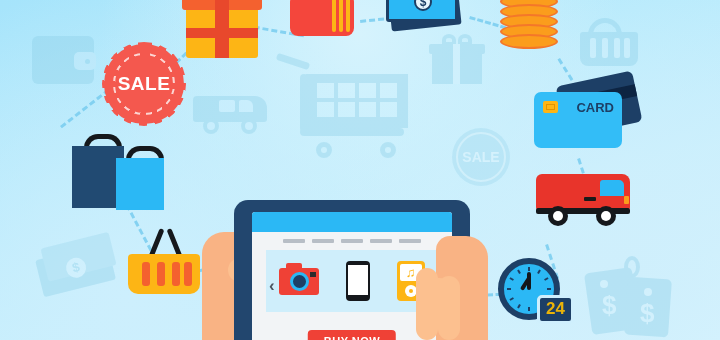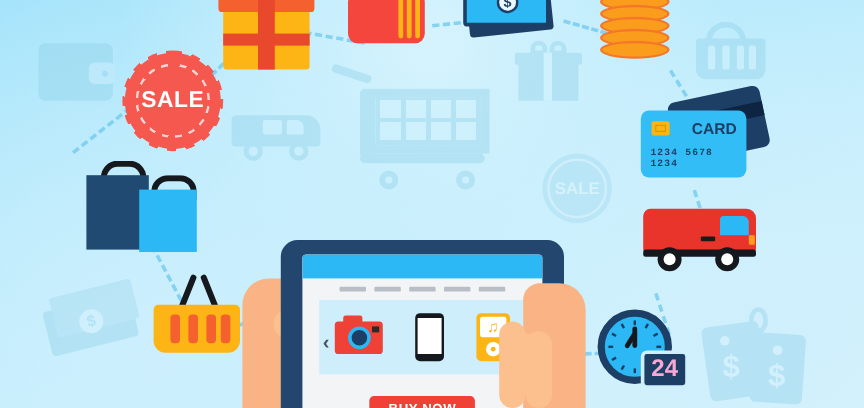--- a/index.html
+++ b/index.html
@@ -152,21 +152,21 @@
   .gtags .hole{position:absolute;width:8px;height:8px;border-radius:50%;background:#d6f2fd;}
   .gtags .s{position:absolute;color:#d6f2fd;font-weight:bold;font-size:26px;}
   .gtags .str{position:absolute;left:36px;top:0;width:16px;height:22px;border:4px solid #8ccfe8;border-radius:50%;box-sizing:border-box;}
 
   
   .clock{position:relative;width:62px;height:62px;}
   .clock .face{position:absolute;inset:0;border-radius:50%;background:#2bb8f5;border:6px solid #1d3f66;box-sizing:border-box;}
   .clock .hh{position:absolute;left:29px;top:14px;width:4px;height:18px;background:#15181c;border-radius:2px;transform-origin:50% 100%;}
   .clock .mh{position:absolute;left:29px;top:20px;width:4px;height:14px;background:#15181c;border-radius:2px;transform-origin:50% 0;transform:rotate(32deg);}
   .clock .tick{position:absolute;left:30px;top:9px;width:2px;height:4px;background:#1d3f66;transform-origin:1px 22px;}
-  .badge24{position:absolute;right:-14px;bottom:-4px;background:#1d3f66;color:#f9a8d4;font-size:20px;font-weight:bold;padding:1px 6px 2px;border-radius:5px;border:3px solid #cfeffd;}
+  .badge24{position:absolute;right:-14px;bottom:-4px;background:#1d3f66;color:#eab308;font-size:17px;font-weight:bold;padding:1px 6px 2px;border-radius:5px;border:3px solid #cfeffd;}
 
   
   .tablet{position:absolute;left:234px;top:200px;width:236px;height:150px;background:#22466e;border-radius:14px 14px 0 0;box-shadow:0 -2px 0 #1b3a5c inset;}
   .screen{position:absolute;left:18px;top:12px;width:200px;height:140px;background:#f2f4f6;border-radius:3px;overflow:hidden;}
   .sc-top{height:20px;background:#2bb8f5;}
   .sc-title{text-align:center;color:#3a4550;font-size:12.5px;font-weight:bold;letter-spacing:.6px;margin-top:10px;}
   .sc-lines{display:flex;justify-content:center;gap:7px;margin-top:7px;}
   .sc-lines i{width:22px;height:4px;background:#b7bec6;border-radius:1px;}
   .sc-strip{position:relative;margin:7px 14px 0;height:62px;background:#cfeefb;display:flex;align-items:center;justify-content:space-around;}
   .arrow{position:absolute;top:26px;color:#4b5560;font-size:17px;font-weight:bold;}
@@ -327,21 +327,20 @@
   </div>
 
   <div class="node" style="left:534px;top:78px;">
     <div class="cards">
       <div class="back">
           <i></i>
         </div>
       <div class="front">
         <div class="chip"></div>
         <div class="ctxt">CARD</div>
-        <div class="num">1234 5678 1234</div>
       </div>
     </div>
   </div>
 
   <div class="node" style="left:536px;top:170px;">
     <div class="truck">
         <div class="body"></div>
         <div class="win"></div>
         <div class="hdl"></div>
         <div class="lt"></div>

